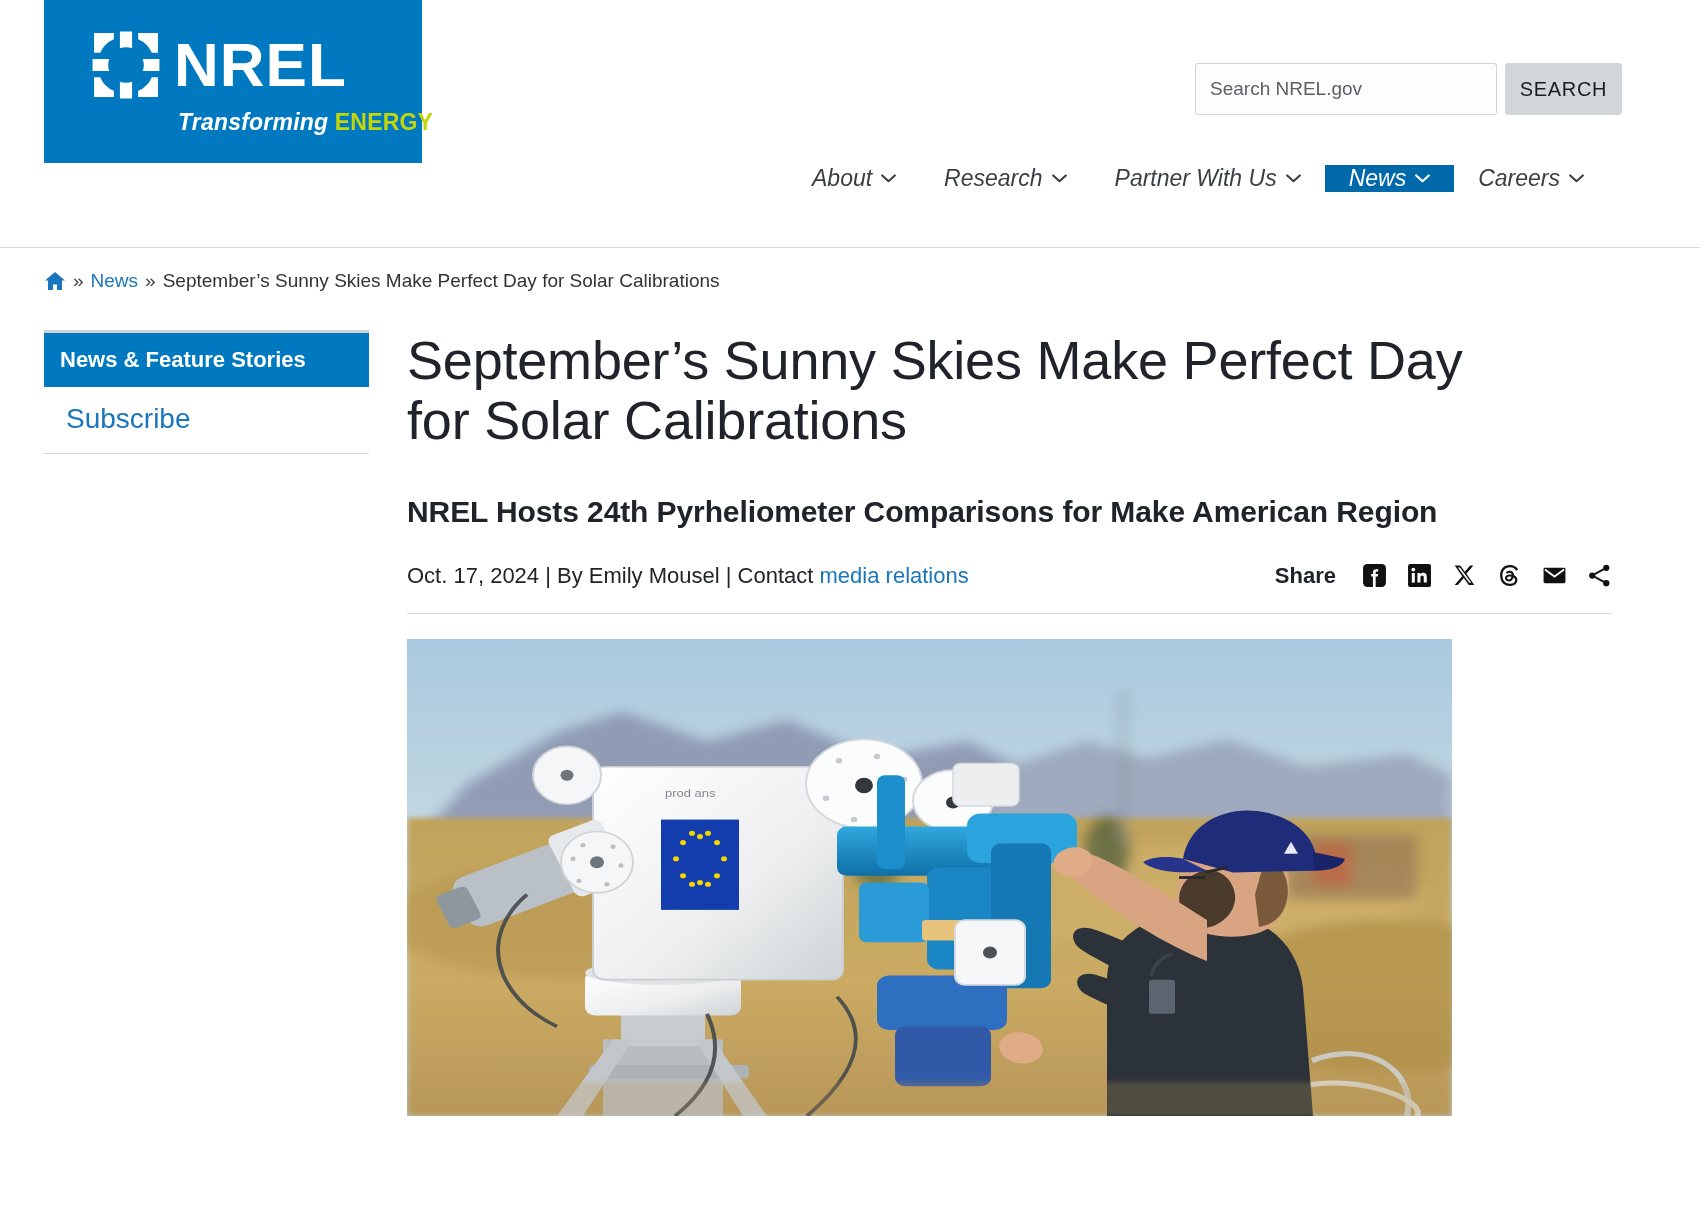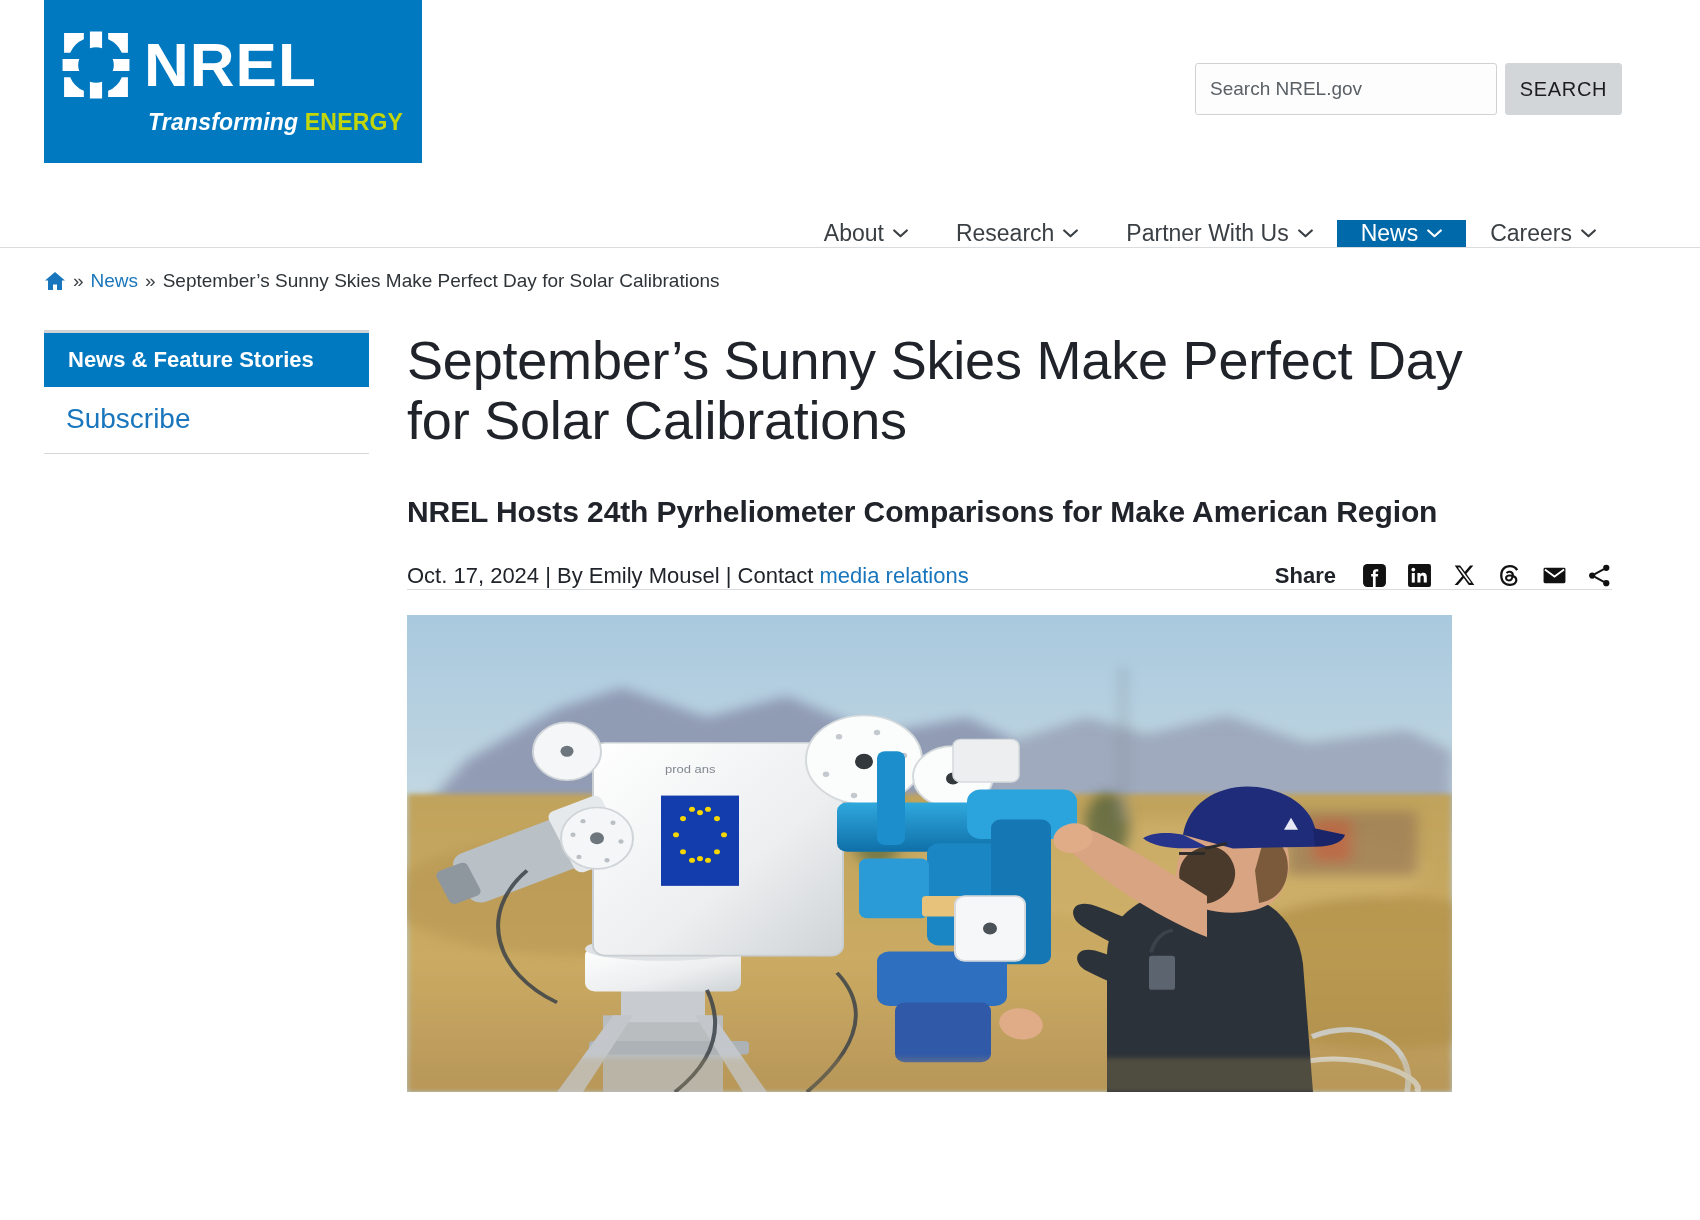--- a/index.html
+++ b/index.html
@@ -20,21 +20,21 @@
     border-bottom: 1px solid #d8dcde;
   }
   .logo-block {
     position: absolute;
     left: 44px; top: 0;
     width: 378px; height: 163px;
     background: #0079c1;
     display: flex;
     flex-direction: column;
     justify-content: center;
-    padding-left: 14px;
+    padding-left: 44px;
   }
   .logo-row { display: flex; align-items: center; gap: 10px; }
   .logo-mark { width: 76px; height: 76px; flex: none; }
   .logo-word {
     color: #ffffff;
     font-size: 62px;
     font-weight: 700;
     letter-spacing: 1px;
     line-height: 0.9;
     font-family: "Liberation Sans", sans-serif;
@@ -79,24 +79,25 @@
     color: #1b1d1f;
     font-size: 20px;
     letter-spacing: 0.7px;
     font-family: "Liberation Sans", sans-serif;
     cursor: pointer;
   }
 
   
   .mainnav {
     position: absolute;
-    right: 80px; bottom: 0;
-    display: flex;
-    align-items: flex-end;
+    right: 92px; bottom: 0;
+    display: flex;
+    align-items: flex-start;
     height: 82px;
+    font-style: italic;
   }
   .nav-item {
     display: flex;
     align-items: center;
     gap: 9px;
     padding: 0 24px;
     font-size: 23px;
     color: #3a3f44;
     cursor: pointer;
     white-space: nowrap;
@@ -122,21 +123,21 @@
   .body-wrap {
     display: flex;
     padding: 38px 0 0 44px;
   }
   .sidebar { width: 325px; flex: none; }
   .side-active {
     background: #0079c1;
     color: #ffffff;
     font-size: 22px;
     font-weight: 700;
-    padding: 14px 24px;
+    padding: 14px 16px;
     border-top: 3px solid #cfd3d6;
   }
   .side-link {
     color: #1a76bc;
     font-size: 28px;
     padding: 16px 20px 18px 22px;
     border-bottom: 1px solid #d5d9dc;
     cursor: pointer;
   }
 
@@ -161,20 +162,21 @@
     font-weight: 700;
     color: #20242a;
     margin: 44px 0 0 0;
     letter-spacing: -0.1px;
   }
   .byline-row {
     display: flex;
     align-items: center;
     justify-content: space-between;
     margin-top: 34px;
+    padding-bottom: 24px;
     border-bottom: 1px solid #d8dcde;
   }
   .byline {
     font-size: 22px;
     color: #20242a;
     white-space: nowrap;
   }
   .byline a { color: #1a76bc; text-decoration: none; cursor: pointer; }
   .share-row { display: flex; align-items: center; gap: 20px; }
   .share-label { font-size: 22px; font-weight: 700; color: #20242a; margin-right: 6px; }

